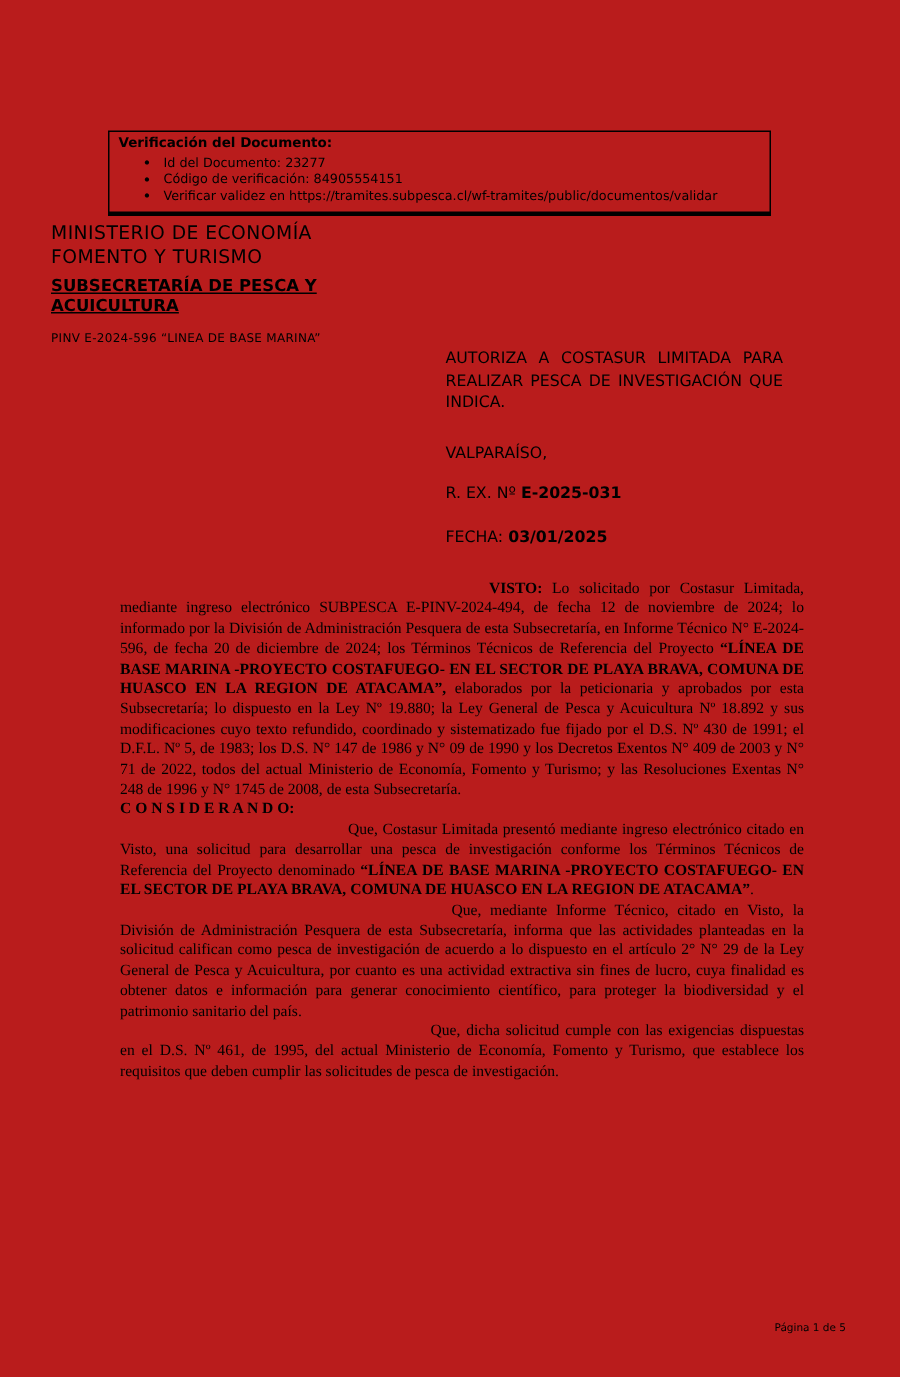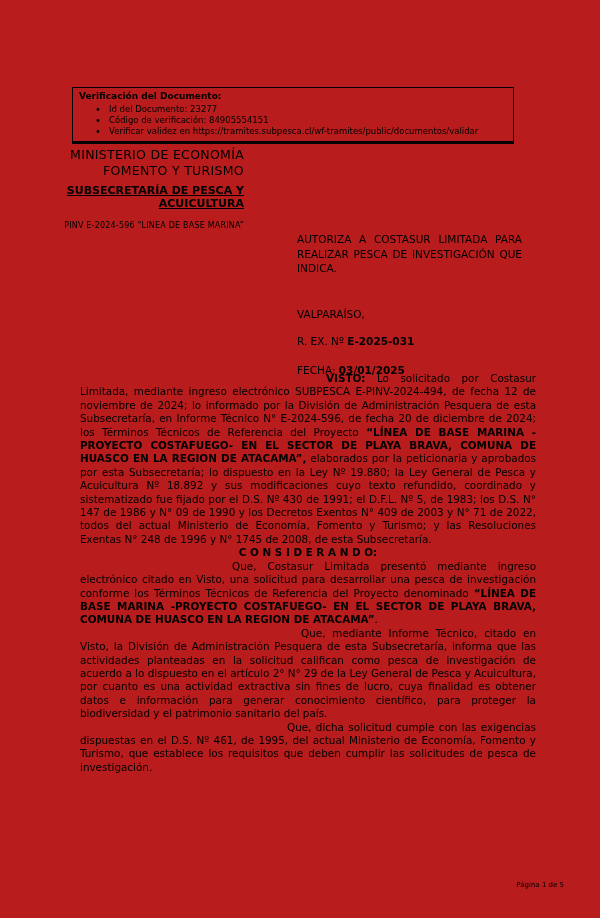--- a/index.html
+++ b/index.html
@@ -34,59 +34,60 @@
     content: "•";
     position: absolute; left: -14px; top: 0;
     font-size: 10px;
   }
 
   
   .letterhead {
     position: absolute;
     left: 34px; top: 147px;
     width: 210px;
-    text-align: right;
+    text-align: left;
   }
   .lh-ministry { font-size: 12.5px; line-height: 16px; letter-spacing: 0.3px; }
   .lh-subsec {
     font-size: 11px; line-height: 13px; font-weight: bold;
     text-decoration: underline;
     margin-top: 5px;
   }
   .lh-pinv { font-size: 8px; margin-top: 11px; letter-spacing: 0.2px; }
 
   
   .header-right {
     position: absolute;
     left: 297px; top: 232px;
     width: 225px;
     font-size: 10.5px;
     line-height: 14.5px;
   }
   .hr-subject { text-align: justify; }
-  .hr-city { margin-top: 31px; }
+  .hr-city { margin-top: 19px; }
   .hr-res { margin-top: 13px; }
   .hr-date { margin-top: 14px; }
   .b { font-weight: bold; }
 
   
   .doc-body {
     position: absolute;
-    left: 80px; top: 372px;
+    left: 80px; top: 386px;
     width: 456px;
     font-size: 10.4px;
     line-height: 13.4px;
     text-align: justify;
+    font-family: Liberation Serif, serif;
   }
   .doc-body p { margin: 0; }
   .p-visto { text-indent: 246px; }
   .considerando {
     font-weight: bold;
     margin: 13px 0 13px 226px;
-    text-align: center;
+    text-align: left;
   }
   .p-c1 { text-indent: 152px; }
   .p-c2 { text-indent: 221px; margin-top: 13px; }
   .p-c3 { text-indent: 207px; margin-top: 13px; }
 
   
   .page-footer {
     position: absolute;
     right: 36px; top: 881px;
     font-size: 7px;

